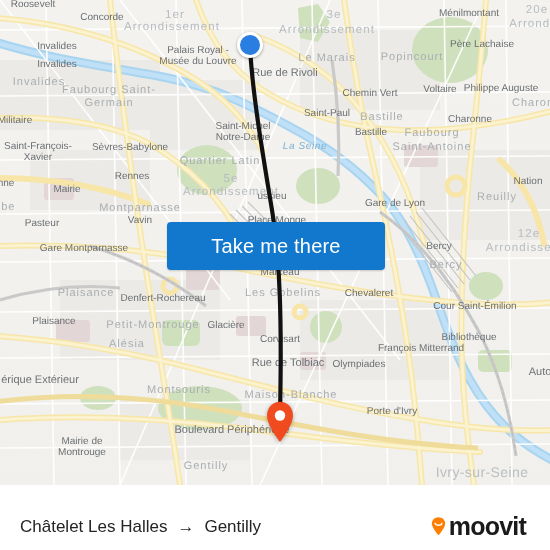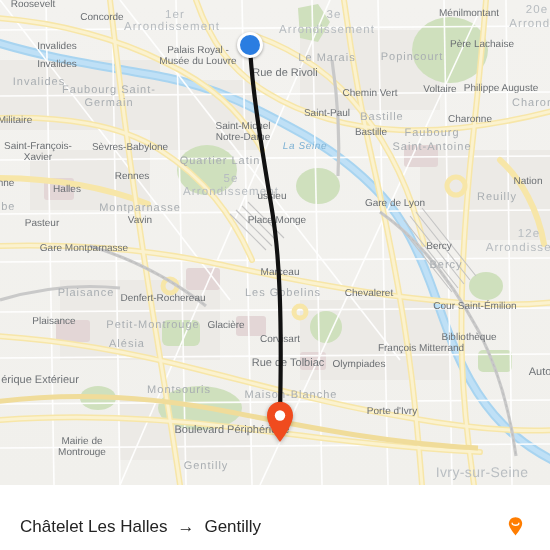--- a/index.html
+++ b/index.html
@@ -315,21 +315,21 @@
         <div class="map-label lbl-neigh" style="left: 432px; top: 147px;">Saint-Antoine</div>
         <div class="map-label lbl-poi" style="left: 38px; top: 146px;">Saint-François-</div>
         <div class="map-label lbl-poi" style="left: 38px; top: 157px;">Xavier</div>
         <div class="map-label lbl-poi" style="left: 130px; top: 147px;">Sèvres-Babylone</div>
         <div class="map-label lbl-water" style="left: 305px; top: 146px;">La Seine</div>
         <div class="map-label lbl-neigh" style="left: 220px; top: 161px;">Quartier Latin</div>
         <div class="map-label lbl-poi" style="left: 132px; top: 176px;">Rennes</div>
         <div class="map-label lbl-district" style="left: 231px; top: 179px;">5e</div>
         <div class="map-label lbl-district" style="left: 231px; top: 192px;">Arrondissement</div>
         <div class="map-label lbl-poi" style="left: 6px; top: 183px;">nne</div>
-        <div class="map-label lbl-poi" style="left: 67px; top: 189px;">Halles</div>
+        <div class="map-label lbl-poi" style="left: 67px; top: 189px;">Mairie</div>
         <div class="map-label lbl-poi" style="left: 528px; top: 181px;">Nation</div>
         <div class="map-label lbl-poi" style="left: 272px; top: 196px;">ussieu</div>
         <div class="map-label lbl-neigh" style="left: 497px; top: 197px;">Reuilly</div>
         <div class="map-label lbl-neigh" style="left: 140px; top: 208px;">Montparnasse</div>
         <div class="map-label lbl-neigh" style="left: 6px; top: 207px;">rbe</div>
         <div class="map-label lbl-poi" style="left: 395px; top: 203px;">Gare de Lyon</div>
         <div class="map-label lbl-poi" style="left: 42px; top: 223px;">Pasteur</div>
         <div class="map-label lbl-poi" style="left: 140px; top: 220px;">Vavin</div>
         <div class="map-label lbl-poi" style="left: 277px; top: 220px;">Place Monge</div>
         <div class="map-label lbl-poi" style="left: 84px; top: 248px;">Gare Montparnasse</div>
@@ -371,31 +371,33 @@
     <div id="origin-marker" style="left:250px; top:45px;"></div>
 
     <div id="dest-marker" style="left:280px; top:443px;">
       <svg viewBox="0 0 30 42" width="30" height="42">
         <path d="M15,41 C15,41 28,24.5 28,14.5 C28,6.5 22,0.8 15,0.8
                  C8,0.8 2,6.5 2,14.5 C2,24.5 15,41 15,41 Z" fill="#f04b1e"></path>
         <circle cx="15" cy="14.5" r="5.2" fill="#ffffff"></circle>
       </svg>
     </div>
 
+    <button id="cta-button">Take me there</button>
 
   </div>
 
   <div id="footer-bar">
     <div id="trip-summary">
       <span>Châtelet Les Halles</span>
       <span id="arrow-icon">→</span>
       <span>Gentilly</span>
     </div>
 
     <div id="moovit-logo">
       <svg id="moovit-pin" viewBox="0 0 30 34">
         <path d="M15,33 C15,33 27,19 27,12.2 C27,5.6 21.6,0.6 15,0.6
                  C8.4,0.6 3,5.6 3,12.2 C3,19 15,33 15,33 Z" fill="#ff7d00"></path>
         <path d="M9,11 C9,16 21,16 21,11" fill="none" stroke="#ffffff" stroke-width="2.4" stroke-linecap="round"></path>
       </svg>
+      <span id="moovit-wordmark">moovit</span>
     </div>
   </div>
 </div>
 
 </body></html>

